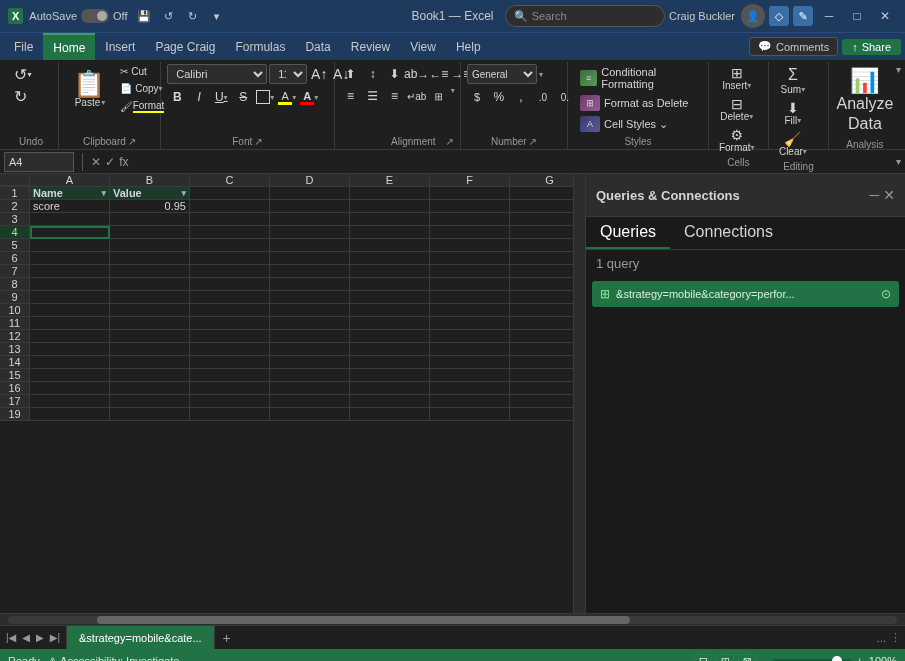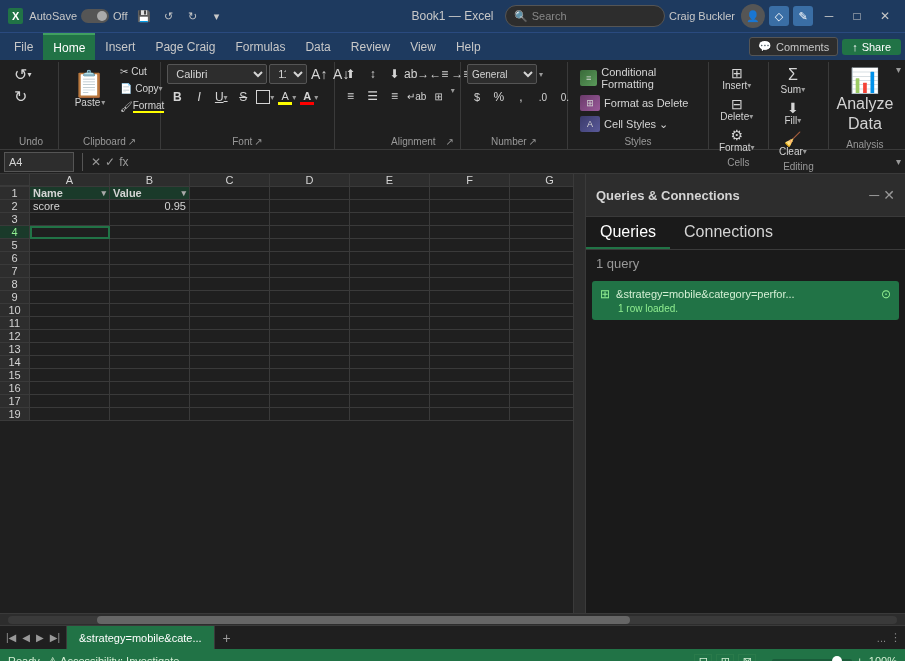--- a/index.html
+++ b/index.html
@@ -657,21 +657,20 @@
       <div class="panel-tab active">Queries</div>
       <div class="panel-tab">Connections</div>
     </div>
     <div class="panel-count">1 query</div>
     <div class="query-item">
       <div class="query-item-header">
         <span class="query-grid-icon">⊞</span>
         <span class="query-name">&amp;strategy=mobile&amp;category=perfor...</span>
         <span class="query-action">⊙</span>
       </div>
-      <div class="query-status">1 row loaded.</div>
     </div>
   </div>
 </div>
 
 <div style="display:flex;background:#2d2d2d;border-top:1px solid #3a3a3a;height:12px;align-items:center">
   <div style="flex:1;display:flex;align-items:center;padding:0 4px">
     <div class="h-scroll-track">
       <div class="h-scroll-thumb"></div>
     </div>
   </div>

